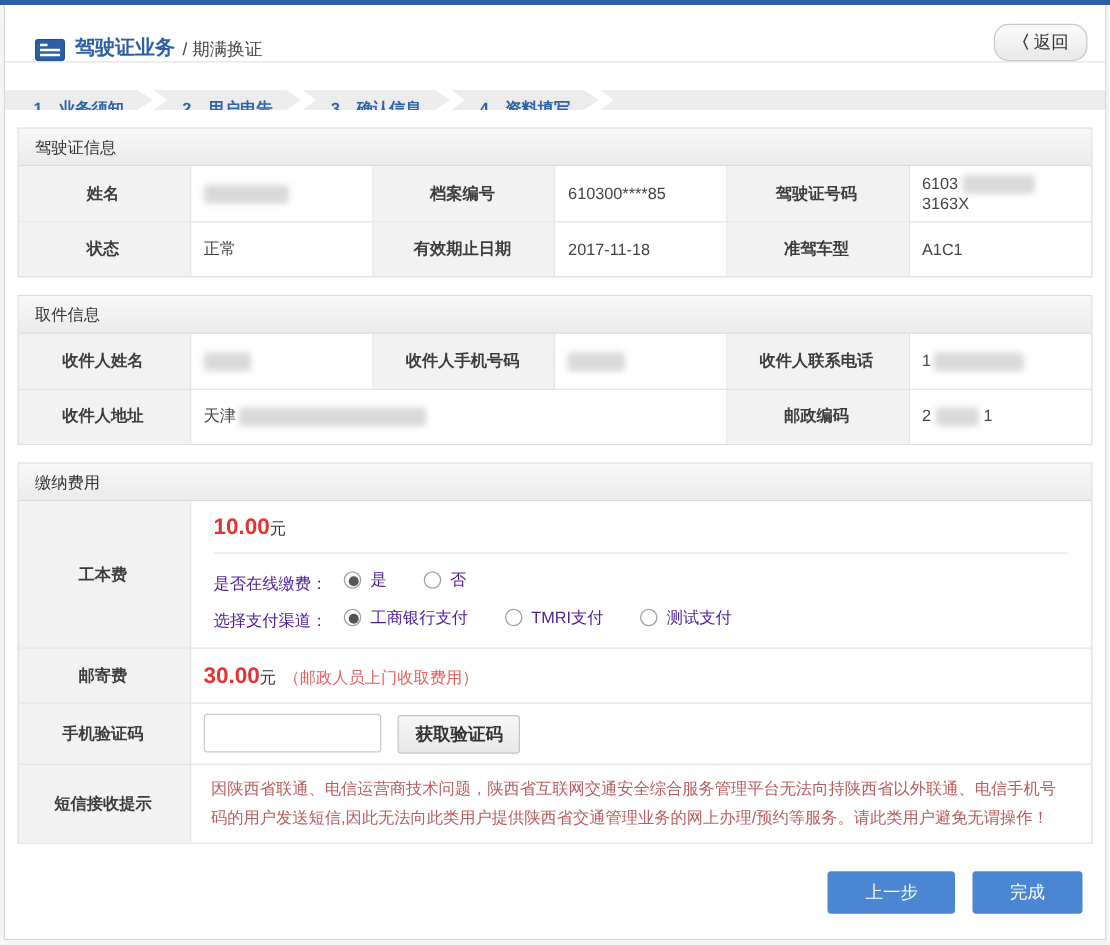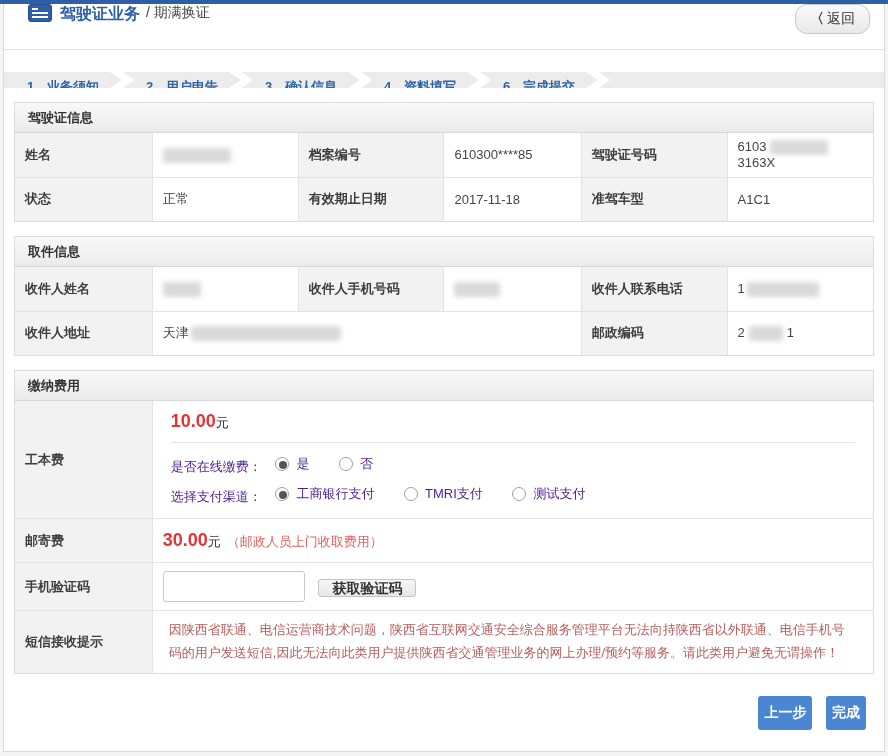--- a/index.html
+++ b/index.html
@@ -8,21 +8,21 @@
     font-family: "Liberation Sans", "DejaVu Sans", sans-serif;
     font-size: 13px; color: #333; background: #f5f5f5;
   }
   .topbar { height: 4px; background: #2c5fa6; width: 100%; }
   .container {
     margin: 0 3px; background: #fff; border: 1px solid #d9d9d9;
     border-top: none; min-height: 748px; padding-bottom: 14px;
   }
   
   .page-header {
-    height: 46px; display: flex; align-items: flex-start;
+    height: 46px; display: flex; align-items: flex-end;
     padding: 0 14px 0 24px; border-bottom: 1px solid #e3e3e3; background: #fff;
   }
   .title-icon { width: 24px; height: 18px; margin-right: 8px; flex: 0 0 auto; }
   .page-title { color: #2c5fa6; font-size: 16px; font-weight: bold; }
   .page-subtitle { color: #444; font-size: 14px; margin-left: 6px; }
   .spacer { flex: 1; }
   .back-btn {
     background: linear-gradient(#fafafa, #e9e9e9);
     border: 1px solid #c8c8c8; border-radius: 12px;
     padding: 5px 14px; font-size: 14px; color: #333; cursor: pointer;
@@ -43,29 +43,29 @@
   .step.active { background: #2e82e2; color: #fff; }
   .step-filler {
     flex: 1; background: #ececec;
     clip-path: polygon(0 0, 100% 0, 100% 100%, 0 100%, 11px 50%);
   }
   
   .section { margin: 14px 10px 0 10px; border: 1px solid #dcdcdc; }
   .section-header {
     height: 30px; line-height: 29px; padding: 0 13px;
     background: linear-gradient(#f8f8f8, #ebebeb);
-    border-bottom: 1px solid #d8d8d8; font-weight: bold; color: #333;
+    border-bottom: 1px solid #d8d8d8; font-weight: normal; color: #333;
   }
   table.info { width: 100%; border-collapse: collapse; table-layout: fixed; }
   table.info td {
     border: 1px solid #e3e3e3; height: 44px; padding: 4px 10px;
     font-size: 13px; color: #444; background: #fff; overflow: hidden;
   }
   table.info td.lbl {
-    background: #f2f2f2; text-align: left; font-weight: bold;
+    background: #f2f2f2; text-align: center; font-weight: bold;
     color: #3d3d3d; padding-right: 12px; white-space: nowrap;
   }
   table.info tr td:first-child { border-left: none; }
   table.info tr td:last-child { border-right: none; }
   table.info tr:first-child td { border-top: none; }
   table.info tr:last-child td { border-bottom: none; }
   .redact {
     display: inline-block; height: 15px; border-radius: 3px;
     background: #d9d9d9; filter: blur(2.5px); vertical-align: middle;
   }
@@ -86,31 +86,31 @@
   }
   .radio.checked .circle::after {
     content: ""; position: absolute; left: 3px; top: 3px;
     width: 8px; height: 8px; border-radius: 50%; background: #555;
   }
   .captcha-input {
     width: 142px; height: 31px; border: 1px solid #c9c9c9; border-radius: 3px;
     padding: 0 8px; font-size: 13px; font-family: inherit; background: #fff;
   }
   .captcha-btn {
-    height: 18px; margin-left: 10px; padding: 0 13px;
+    height: 31px; margin-left: 10px; padding: 0 13px;
     background: linear-gradient(#f7f7f7, #e7e7e7); border: 1px solid #c4c4c4;
     border-radius: 3px; font-weight: bold; font-size: 14px; color: #333;
     cursor: pointer; font-family: inherit; vertical-align: middle;
   }
   .sms-text { color: #b75d5d; line-height: 1.75; padding: 4px 6px; font-size: 13px; }
   
   .footer-actions { margin: 22px 18px 0 0; text-align: right; }
   .btn-primary {
     background: #4a86d2; border: none; border-radius: 3px; color: #fff;
-    font-weight: bold; font-size: 14px; padding: 8px 6px; margin-left: 10px;
+    font-weight: normal; font-size: 14px; padding: 8px 30px; margin-left: 10px;
     cursor: pointer; font-family: inherit;
   }
 </style>
 </head>
 <body>
 
 <div class="topbar"></div>
 
 <div class="container">
 
@@ -125,21 +125,20 @@
     <span class="page-subtitle">/ 期满换证</span>
     <span class="spacer"></span>
     <button class="back-btn"><span class="chev">〈</span><span>返回</span></button>
   </div>
 
   <div class="steps">
     <div class="step first">1、业务须知</div>
     <div class="step">2、用户申告</div>
     <div class="step">3、确认信息</div>
     <div class="step">4、资料填写</div>
-    <div class="step">6、完成提交</div>
     <div class="step-filler"></div>
   </div>
 
   <div class="section">
     <div class="section-header">驾驶证信息</div>
     <table class="info">
       <colgroup>
           <col style="width:16%">
           <col style="width:17%">
           <col style="width:17%">

